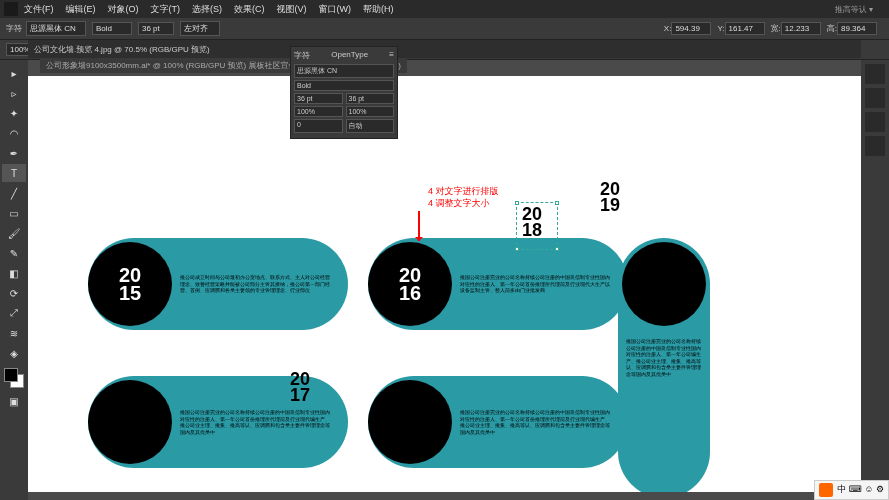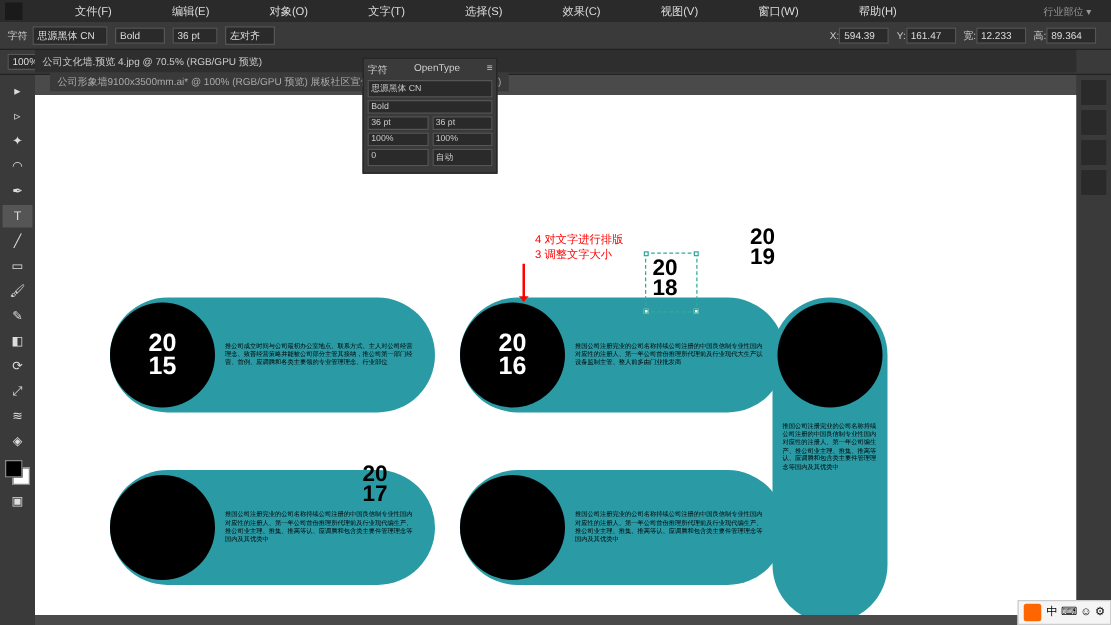--- a/index.html
+++ b/index.html
@@ -1,20 +1,20 @@
 <!DOCTYPE html>
 <html><head>
 <meta charset="utf-8">
 <style>
 * { margin: 0; padding: 0; box-sizing: border-box; font-family: "Microsoft YaHei", sans-serif; }
 body { background: #4a4a4a; width: 889px; height: 500px; overflow: hidden; position: relative; }
 
 .menubar { background: #2a2a2a; height: 18px; display: flex; align-items: center; padding: 0 4px; font-size: 9px; color: #ddd; }
 .menubar .logo { width: 14px; height: 14px; background: #1a1a1a; margin-right: 6px; }
-.menubar span { margin-right: 12px; cursor: default; margin-left: 36px; }
+.menubar span { margin-right: 12px; cursor: default; }
 .menubar .right { margin-left: auto; color: #999; font-size: 8px; }
 
 .optbar { background: #3a3a3a; height: 22px; display: flex; align-items: center; padding: 0 6px; font-size: 8px; color: #ccc; border-bottom: 1px solid #222; }
 .opt-label { margin-right: 4px; }
 .opt-field { background: #2a2a2a; border: 1px solid #555; padding: 1px 3px; margin-right: 6px; min-width: 60px; font-size: 8px; color: #ddd; }
 
 .optbar2 { background: #3a3a3a; height: 20px; display: flex; align-items: center; padding: 0 6px; font-size: 8px; color: #ccc; border-bottom: 1px solid #222; }
 
 .toolbar { position: absolute; left: 0; top: 60px; width: 28px; background: #3a3a3a; height: 440px; display: flex; flex-direction: column; padding-top: 4px; }
 .tool { width: 24px; height: 18px; margin: 0 auto 2px; display: flex; align-items: center; justify-content: center; font-size: 10px; color: #ddd; }
@@ -71,21 +71,21 @@
   <div class="logo"></div>
   <span>文件(F)</span>
   <span>编辑(E)</span>
   <span>对象(O)</span>
   <span>文字(T)</span>
   <span>选择(S)</span>
   <span>效果(C)</span>
   <span>视图(V)</span>
   <span>窗口(W)</span>
   <span>帮助(H)</span>
-  <span class="right">行业部位 ▾</span>
+  <span class="right">推高等认 ▾</span>
 </div>
 
 <div class="optbar">
   <span class="opt-label">字符</span>
   <span class="opt-field">思源黑体 CN</span>
   <span class="opt-field" style="min-width:40px">Bold</span>
   <span class="opt-field" style="min-width:36px">36 pt</span>
   <span class="opt-field" style="min-width:40px">左对齐</span>
   <span style="flex:1"></span>
   <span>X:</span>
@@ -169,21 +169,21 @@
 
   <div class="selbox">
     <div class="h h1"></div>
     <div class="h h2"></div>
     <div class="h h3"></div>
     <div class="h h4"></div>
   </div>
 
   <div class="anno">
     <div>4 对文字进行排版</div>
-    <div>3 调整文字大小</div>
+    <div>4 调整文字大小</div>
   </div>
   <div class="arrow"></div>
 </div>
 
 <div class="charpanel">
   <div class="hdr">
       <span>字符</span>
       <span>OpenType</span>
       <span>≡</span>
     </div>

